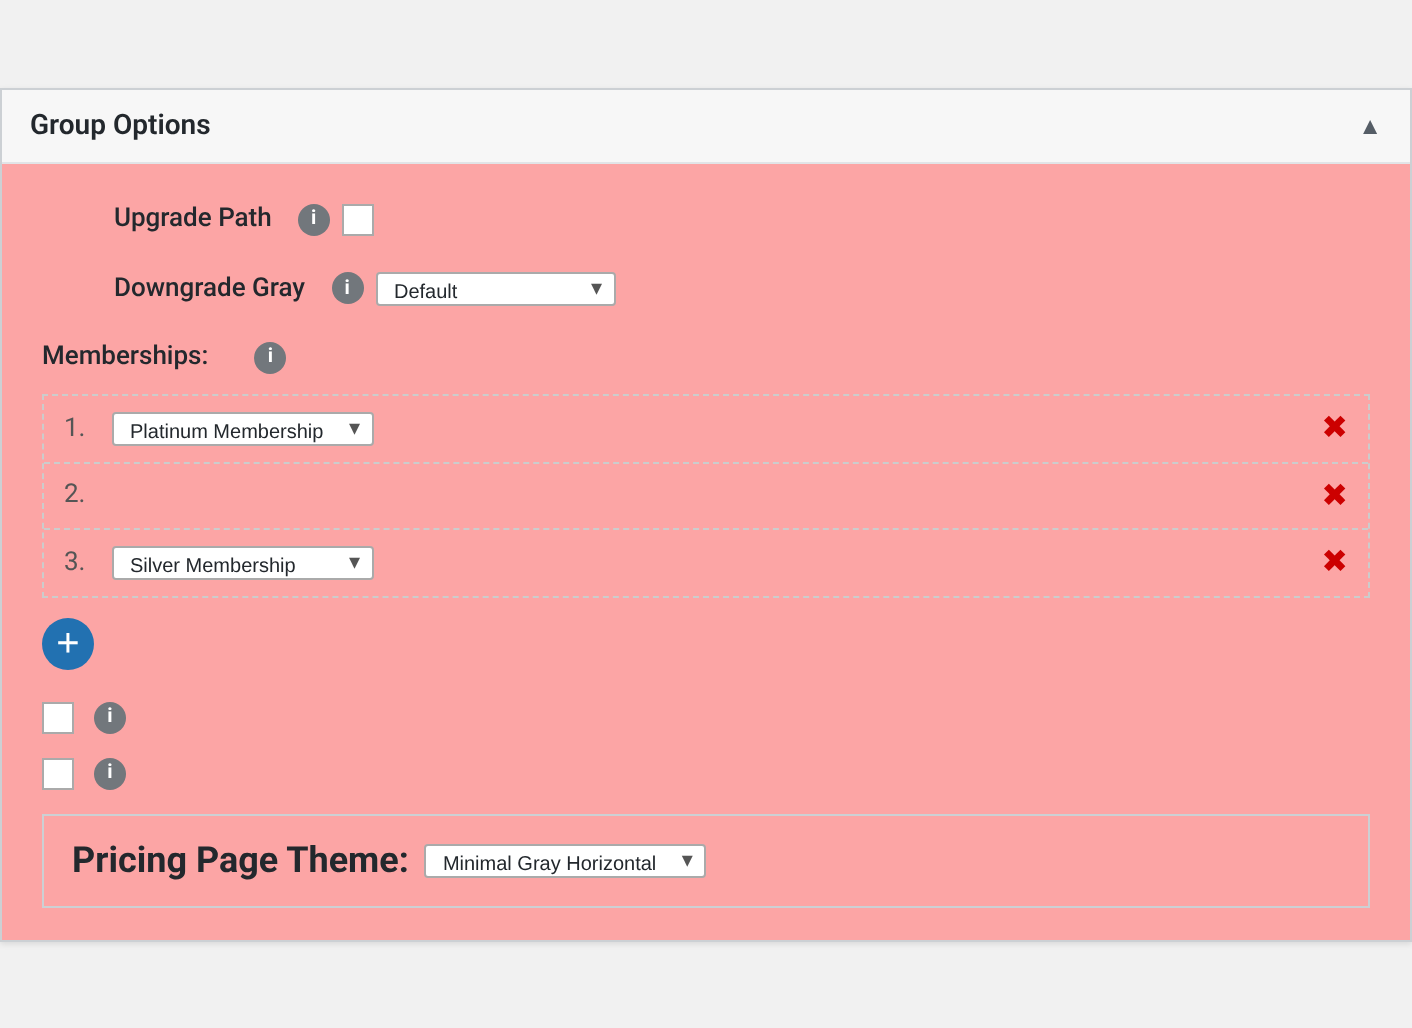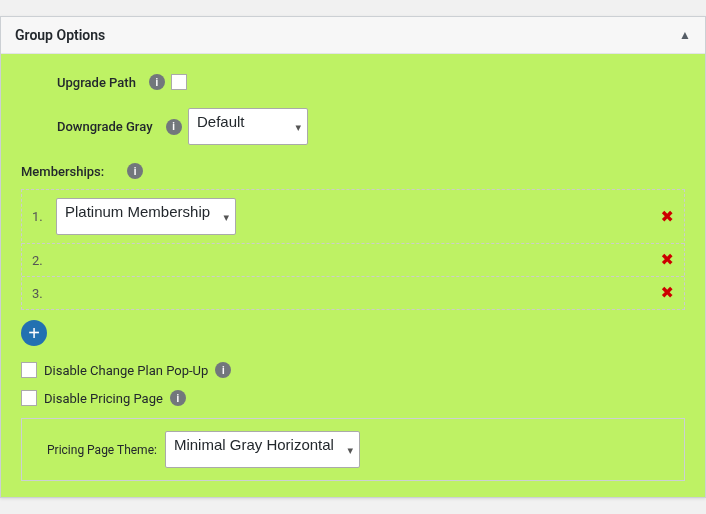--- a/index.html
+++ b/index.html
@@ -7,21 +7,21 @@
       font-family: -apple-system, BlinkMacSystemFont, "Segoe UI", Roboto, sans-serif;
       font-size: 13px;
       background: #f1f1f1;
       display: flex;
       justify-content: center;
       align-items: center;
       min-height: 100vh;
     }
     .panel {
       width: 706px;
-      background: #bef264;
+      background: #fca5a5;
       border: 1px solid #ccd0d4;
       box-shadow: 0 1px 3px rgba(0,0,0,0.1);
     }
     .panel-header {
       display: flex;
       justify-content: space-between;
       align-items: center;
       padding: 10px 14px;
       border-bottom: 1px solid #e2e4e7;
       background: #f7f7f7;
@@ -80,22 +80,22 @@
     .select-wrapper {
       position: relative;
       display: inline-block;
     }
     .select-wrapper select {
       appearance: none;
       -webkit-appearance: none;
       background: #fff;
       border: 1px solid #aaa;
       border-radius: 2px;
-      padding: 4px 24px 14px 8px;
-      font-size: 15px;
+      padding: 4px 24px 0 8px;
+      font-size: 10px;
       color: #23282d;
       cursor: pointer;
       min-width: 120px;
     }
     .select-wrapper::after {
       content: "▾";
       position: absolute;
       right: 7px;
       top: 50%;
       transform: translateY(-50%);
@@ -171,25 +171,24 @@
       border: 1px solid #ccd0d4;
       padding: 12px 14px;
       margin-top: 8px;
     }
     .pricing-row {
       display: flex;
       align-items: center;
       gap: 8px;
     }
     .pricing-row-label {
-      font-size: 12px;
-      color: #23282d;
-      font-weight: 400;
+      font-size: 18px;
+      color: #23282d;
+      font-weight: 700;
       white-space: nowrap;
-      margin-left: 11px;
     }
   </style>
 </head>
 <body>
 
 <div class="panel">
   <div class="panel-header">
     <span class="panel-title">Group Options</span>
     <span class="panel-toggle">▲</span>
   </div>
@@ -237,41 +236,46 @@
         <span class="membership-remove">✖</span>
       </div>
 
       <div class="membership-item">
         <span class="membership-number">2.</span>
         <span class="membership-remove">✖</span>
       </div>
 
       <div class="membership-item">
         <span class="membership-number">3.</span>
+        <div class="select-wrapper">
+          <select>
+            <option>Platinum Membership</option>
+            <option>Gold Membership</option>
+            <option selected="">Silver Membership</option>
+          </select>
+        </div>
         <span class="membership-remove">✖</span>
       </div>
     </div>
 
     
     <button class="add-btn">+</button>
 
     
     <div class="checkbox-row">
       <input type="checkbox" class="checkbox-input" style="">
       <label>
-        <span>Disable Change Plan Pop-Up</span>
         <span class="info-icon">i</span>
       </label>
     </div>
 
     
     <div class="checkbox-row">
       <input type="checkbox" class="checkbox-input" style="">
       <label>
-        <span>Disable Pricing Page</span>
         <span class="info-icon">i</span>
       </label>
     </div>
 
     
     <div class="pricing-box">
       <div class="pricing-row">
         <span class="pricing-row-label">Pricing Page Theme:</span>
         <div class="select-wrapper">
           <select>

